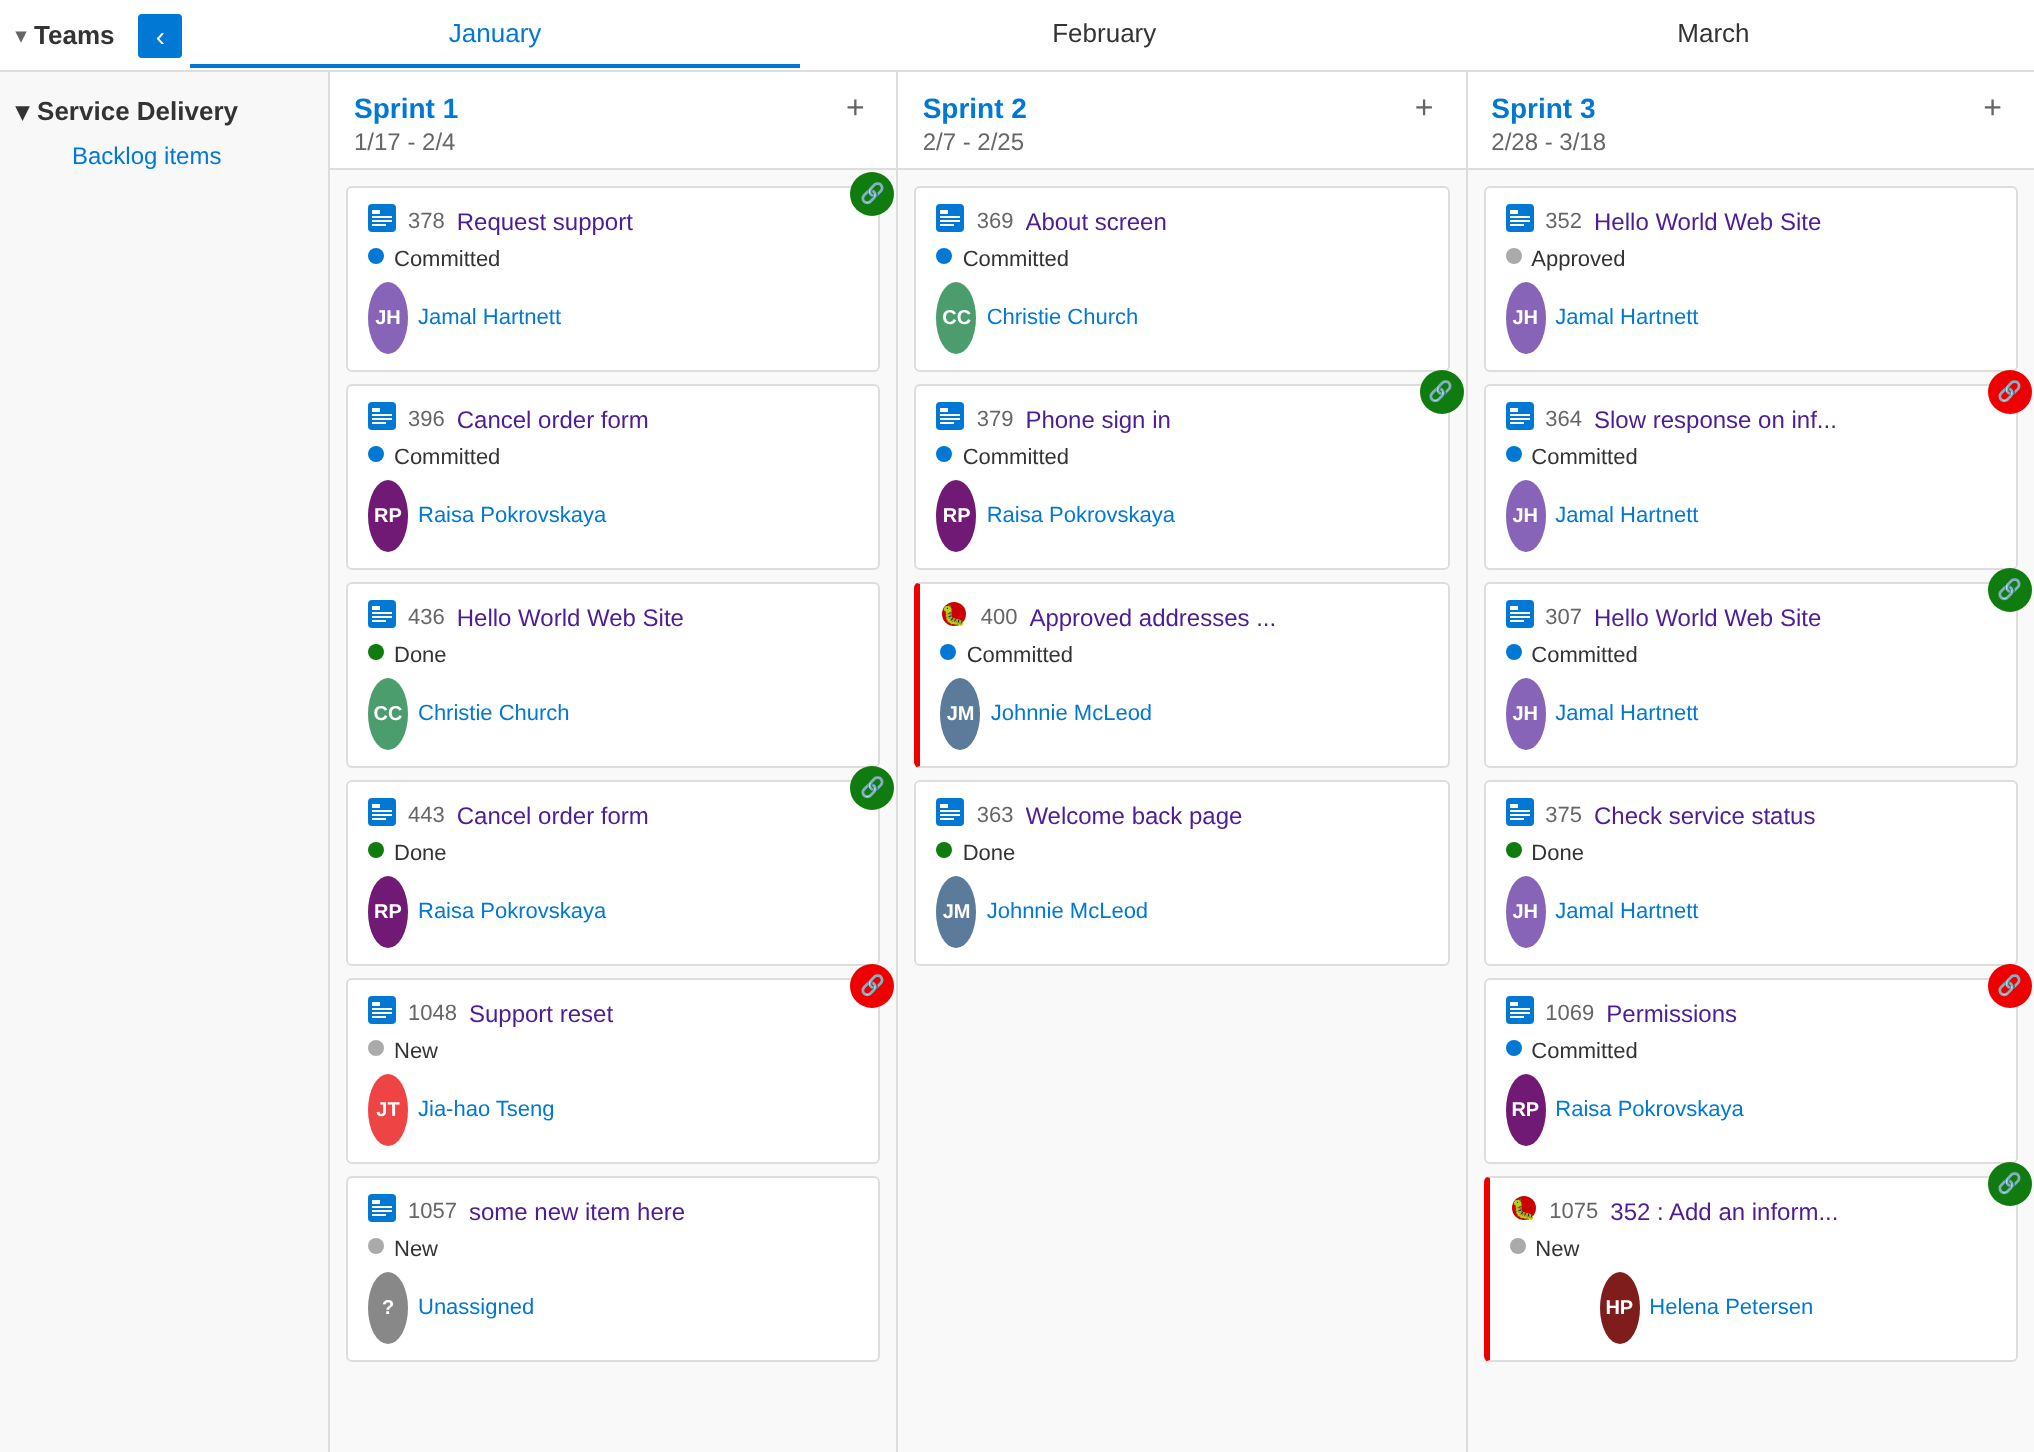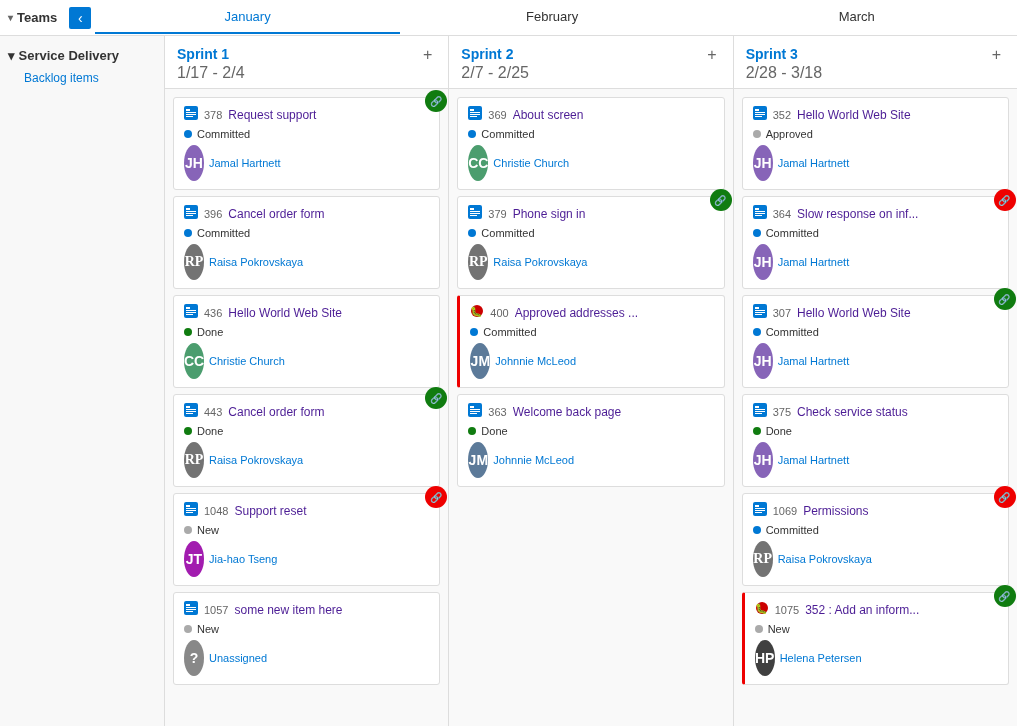--- a/index.html
+++ b/index.html
@@ -16,61 +16,61 @@
     .month-tab { flex: 1; text-align: center; padding: 8px; font-size: 13px; color: #333; border-bottom: 2px solid transparent; cursor: pointer; }
     .month-tab.active { color: #0078d4; border-bottom: 2px solid #0078d4; }
     
     
     .main-layout { display: flex; flex: 1; overflow: hidden; }
     
     
     .sidebar { width: 165px; background: #f8f8f8; border-right: 1px solid #ddd; padding: 8px 0; flex-shrink: 0; }
     .sidebar-section { }
     .sidebar-section-header { display: flex; align-items: center; gap: 4px; padding: 4px 8px; font-size: 13px; font-weight: 600; color: #333; cursor: pointer; }
-    .sidebar-item { padding: 4px 8px 4px 24px; font-size: 12px; color: #0078d4; cursor: pointer; }
+    .sidebar-item { padding: 4px 8px 4px 36px; font-size: 12px; color: #0078d4; cursor: pointer; }
     
     
     .content-area { flex: 1; overflow-x: auto; overflow-y: hidden; display: flex; }
     
     
     .sprint-columns { display: flex; min-width: 750px; width: 100%; }
     .sprint-column { flex: 1; border-right: 1px solid #ddd; display: flex; flex-direction: column; min-width: 245px; background: #f9f9f9; }
     .sprint-column:last-child { border-right: none; }
     
     .sprint-header { padding: 10px 12px 6px; background: #fff; border-bottom: 1px solid #ddd; display: flex; align-items: flex-start; justify-content: space-between; }
     .sprint-title { font-size: 14px; font-weight: 600; color: #0078d4; cursor: pointer; }
-    .sprint-dates { font-size: 16px; color: #666; margin-top: 2px; }
+    .sprint-dates { font-size: 12px; color: #666; margin-top: 2px; }
     .sprint-add { color: #666; font-size: 16px; cursor: pointer; padding: 0 4px; }
     
     .sprint-cards { flex: 1; overflow-y: auto; padding: 8px; display: flex; flex-direction: column; gap: 6px; }
     
     
     .card { background: #fff; border: 1px solid #ddd; border-radius: 3px; padding: 8px 10px; position: relative; cursor: pointer; }
     .card.red-left { border-left: 3px solid #e00; }
     
     .card-header { display: flex; align-items: center; gap: 6px; margin-bottom: 5px; }
     .card-id { font-size: 11px; color: #666; }
     .card-title { font-size: 12px; color: #4c1d95; flex: 1; white-space: nowrap; overflow: hidden; text-overflow: ellipsis; }
     
-    .card-status { display: flex; align-items: center; gap: 5px; margin-bottom: 5px; }
+    .card-status { display: flex; align-items: flex-start; gap: 5px; margin-bottom: 5px; }
     .status-dot { width: 8px; height: 8px; border-radius: 50%; flex-shrink: 0; }
     .status-dot.committed { background: #0078d4; }
     .status-dot.done { background: #107c10; }
     .status-dot.approved { background: #aaa; }
     .status-dot.new { background: #aaa; }
     .status-text { font-size: 11px; color: #333; }
     
     .card-assignee { display: flex; align-items: center; gap: 5px; }
-    .avatar { width: 20px; height: 36px; border-radius: 50%; flex-shrink: 0; font-size: 14px; display: flex; align-items: center; justify-content: center; color: #fff; font-weight: 600; }
+    .avatar { width: 20px; height: 36px; border-radius: 50%; flex-shrink: 0; font-size: 10px; display: flex; align-items: center; justify-content: center; color: #fff; font-weight: 600; }
     .avatar.jh { background: #8764b8; }
     .avatar.cc { background: #4b9d6e; }
-    .avatar.rp { background: #737373; font-family: Liberation Serif, serif; }
+    .avatar.rp { background: #701a75; }
     .avatar.jm { background: #5c7a99; }
-    .avatar.jt { background: #a21caf; }
-    .avatar.hp { background: #404040; }
+    .avatar.jt { background: #ef4444; }
+    .avatar.hp { background: #7f1d1d; margin-left: 45px; }
     .avatar.unassigned { background: #888; }
     .assignee-name { font-size: 11px; color: #0078d4; }
     
     .card-link-badge { position: absolute; top: -8px; right: -8px; background: #107c10; color: #fff; border-radius: 50%; width: 22px; height: 22px; display: flex; align-items: center; justify-content: center; font-size: 11px; cursor: pointer; }
     .card-link-badge.red { background: #e00; }
 
     .sprint-cards::-webkit-scrollbar { width: 4px; }
     .sprint-cards::-webkit-scrollbar-thumb { background: #ccc; border-radius: 2px; }
   </style>
 </head>

